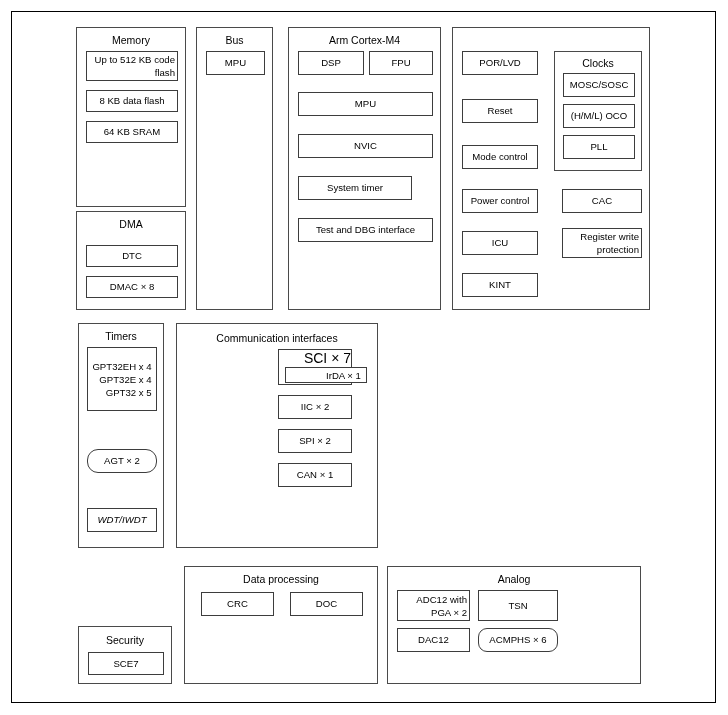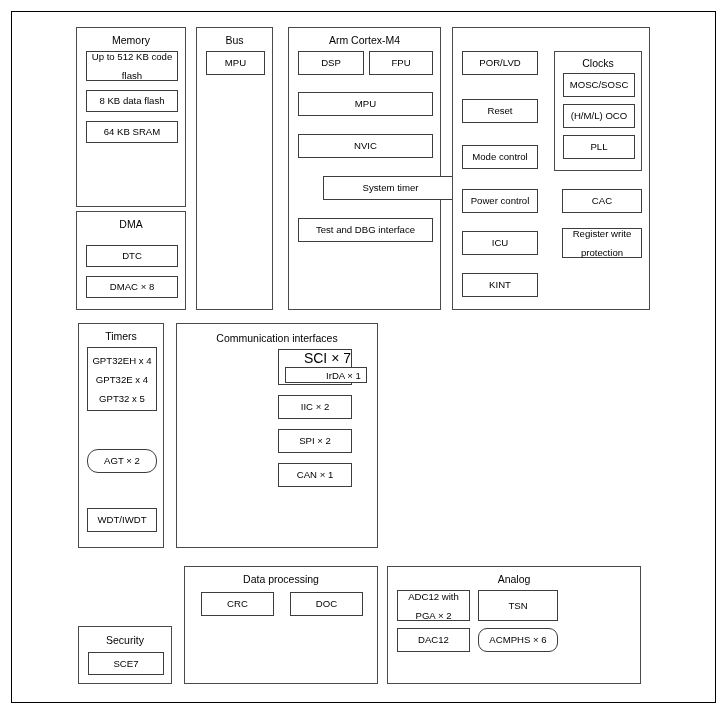--- a/index.html
+++ b/index.html
@@ -60,21 +60,22 @@
     display: flex;
     align-items: center;
     justify-content: center;
     text-align: center;
     font-size: 9.6px;
     line-height: 11.5px;
     color: #000;
     padding: 0 2px;
   }
   .block.multiline {
-    line-height: 19px;
+    line-height: 13px;
+    text-align: right;
   }
 
   
   .nested-wrap {
     position: absolute;
     box-sizing: border-box;
     border: 1.1px solid #3d3d3d;
     background: #ffffff;
   }
   .nested-label {
@@ -120,21 +121,21 @@
     <div class="panel-title" style="top:6px;">Bus</div>
     <div class="block" style="left:9px; top:23px; width:59px; height:24px;">MPU</div>
   </div>
 
   <div class="panel" style="left:288px; top:27px; width:153px; height:283px;">
     <div class="panel-title" style="top:6px;">Arm Cortex-M4</div>
     <div class="block" style="left:9px; top:23px; width:66px; height:24px;">DSP</div>
     <div class="block" style="left:80px; top:23px; width:64px; height:24px;">FPU</div>
     <div class="block" style="left:9px; top:64px; width:135px; height:24px;">MPU</div>
     <div class="block" style="left:9px; top:106px; width:135px; height:24px;">NVIC</div>
-    <div class="block" style="left:9px; top:148px; width:135px; height:24px;margin-left:25px;">System timer</div>
+    <div class="block" style="left:9px; top:148px; width:114px; height:24px;">System timer</div>
     <div class="block" style="left:9px; top:190px; width:135px; height:24px;">Test and DBG interface</div>
   </div>
 
   <div class="panel" style="left:452px; top:27px; width:198px; height:283px;">
 
     <div class="block" style="left:9px; top:23px; width:76px; height:24px;">POR/LVD</div>
     <div class="block" style="left:9px; top:71px; width:76px; height:24px;">Reset</div>
     <div class="block" style="left:9px; top:117px; width:76px; height:24px;">Mode control</div>
     <div class="block" style="left:9px; top:161px; width:76px; height:24px;">Power control</div>
     <div class="block" style="left:9px; top:203px; width:76px; height:24px;">ICU</div>
@@ -150,21 +151,21 @@
     <div class="block" style="left:109px; top:161px; width:80px; height:24px;">CAC</div>
     <div class="block multiline" style="left:109px; top:200px; width:80px; height:30px;">Register write protection</div>
   </div>
 
   <div class="panel" style="left:78px; top:323px; width:86px; height:225px;">
     <div class="panel-title" style="top:6px;">Timers</div>
     <div class="block multiline" style="left:8px; top:23px; width:70px; height:64px; white-space:pre-line;">GPT32EH x 4
 GPT32E x 4
 GPT32 x 5</div>
     <div class="block" style="left:8px; top:125px; width:70px; height:24px;border-radius:11px;">AGT × 2</div>
-    <div class="block" style="left:8px; top:184px; width:70px; height:24px;">WDT/IWDT</div>
+    <div class="block" style="left:8px; top:184px; width:70px; height:24px;font-style:italic;">WDT/IWDT</div>
   </div>
 
   <div class="panel" style="left:176px; top:323px; width:202px; height:225px;">
     <div class="panel-title" style="top:8px;">Communication interfaces</div>
 
     <div class="nested-wrap" style="left:101px; top:25px; width:74px; height:36px;">
       <div class="nested-label" style="top:3px;">SCI × 7</div>
       <div class="nested-inner" style="left:6px; top:17px; width:82px; height:16px;padding-left:35px;">IrDA × 1</div>
     </div>
 

